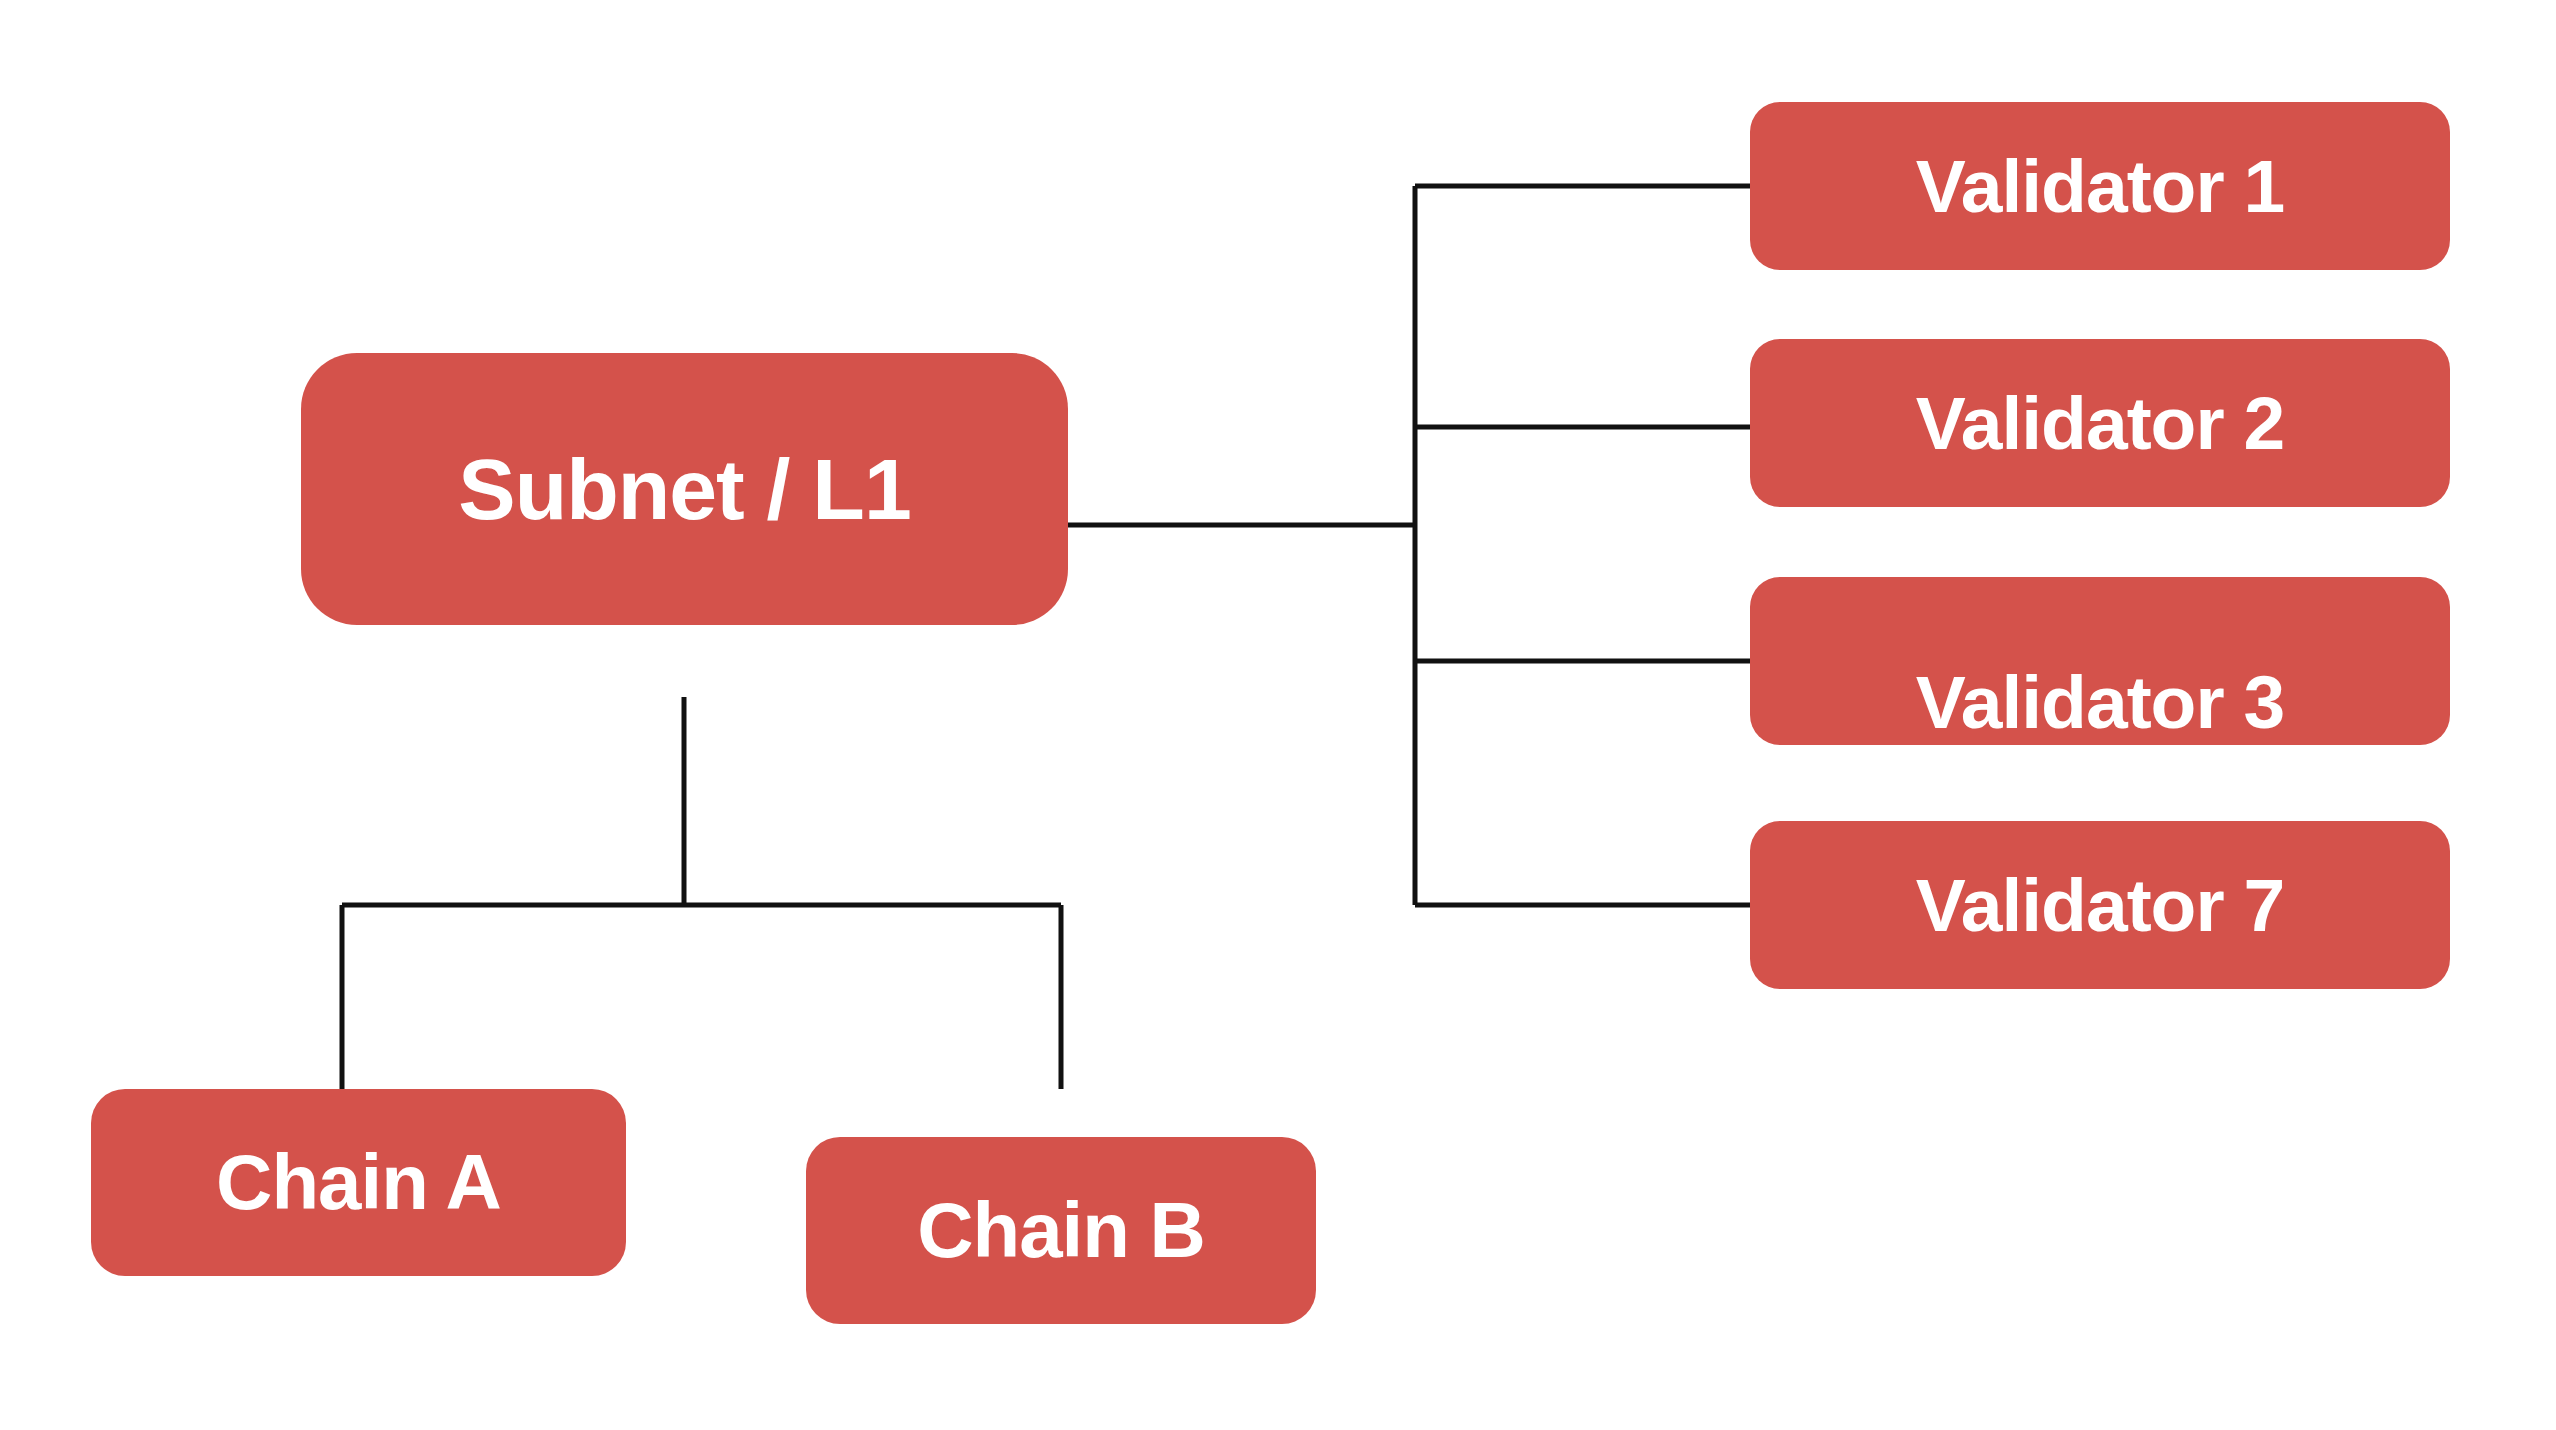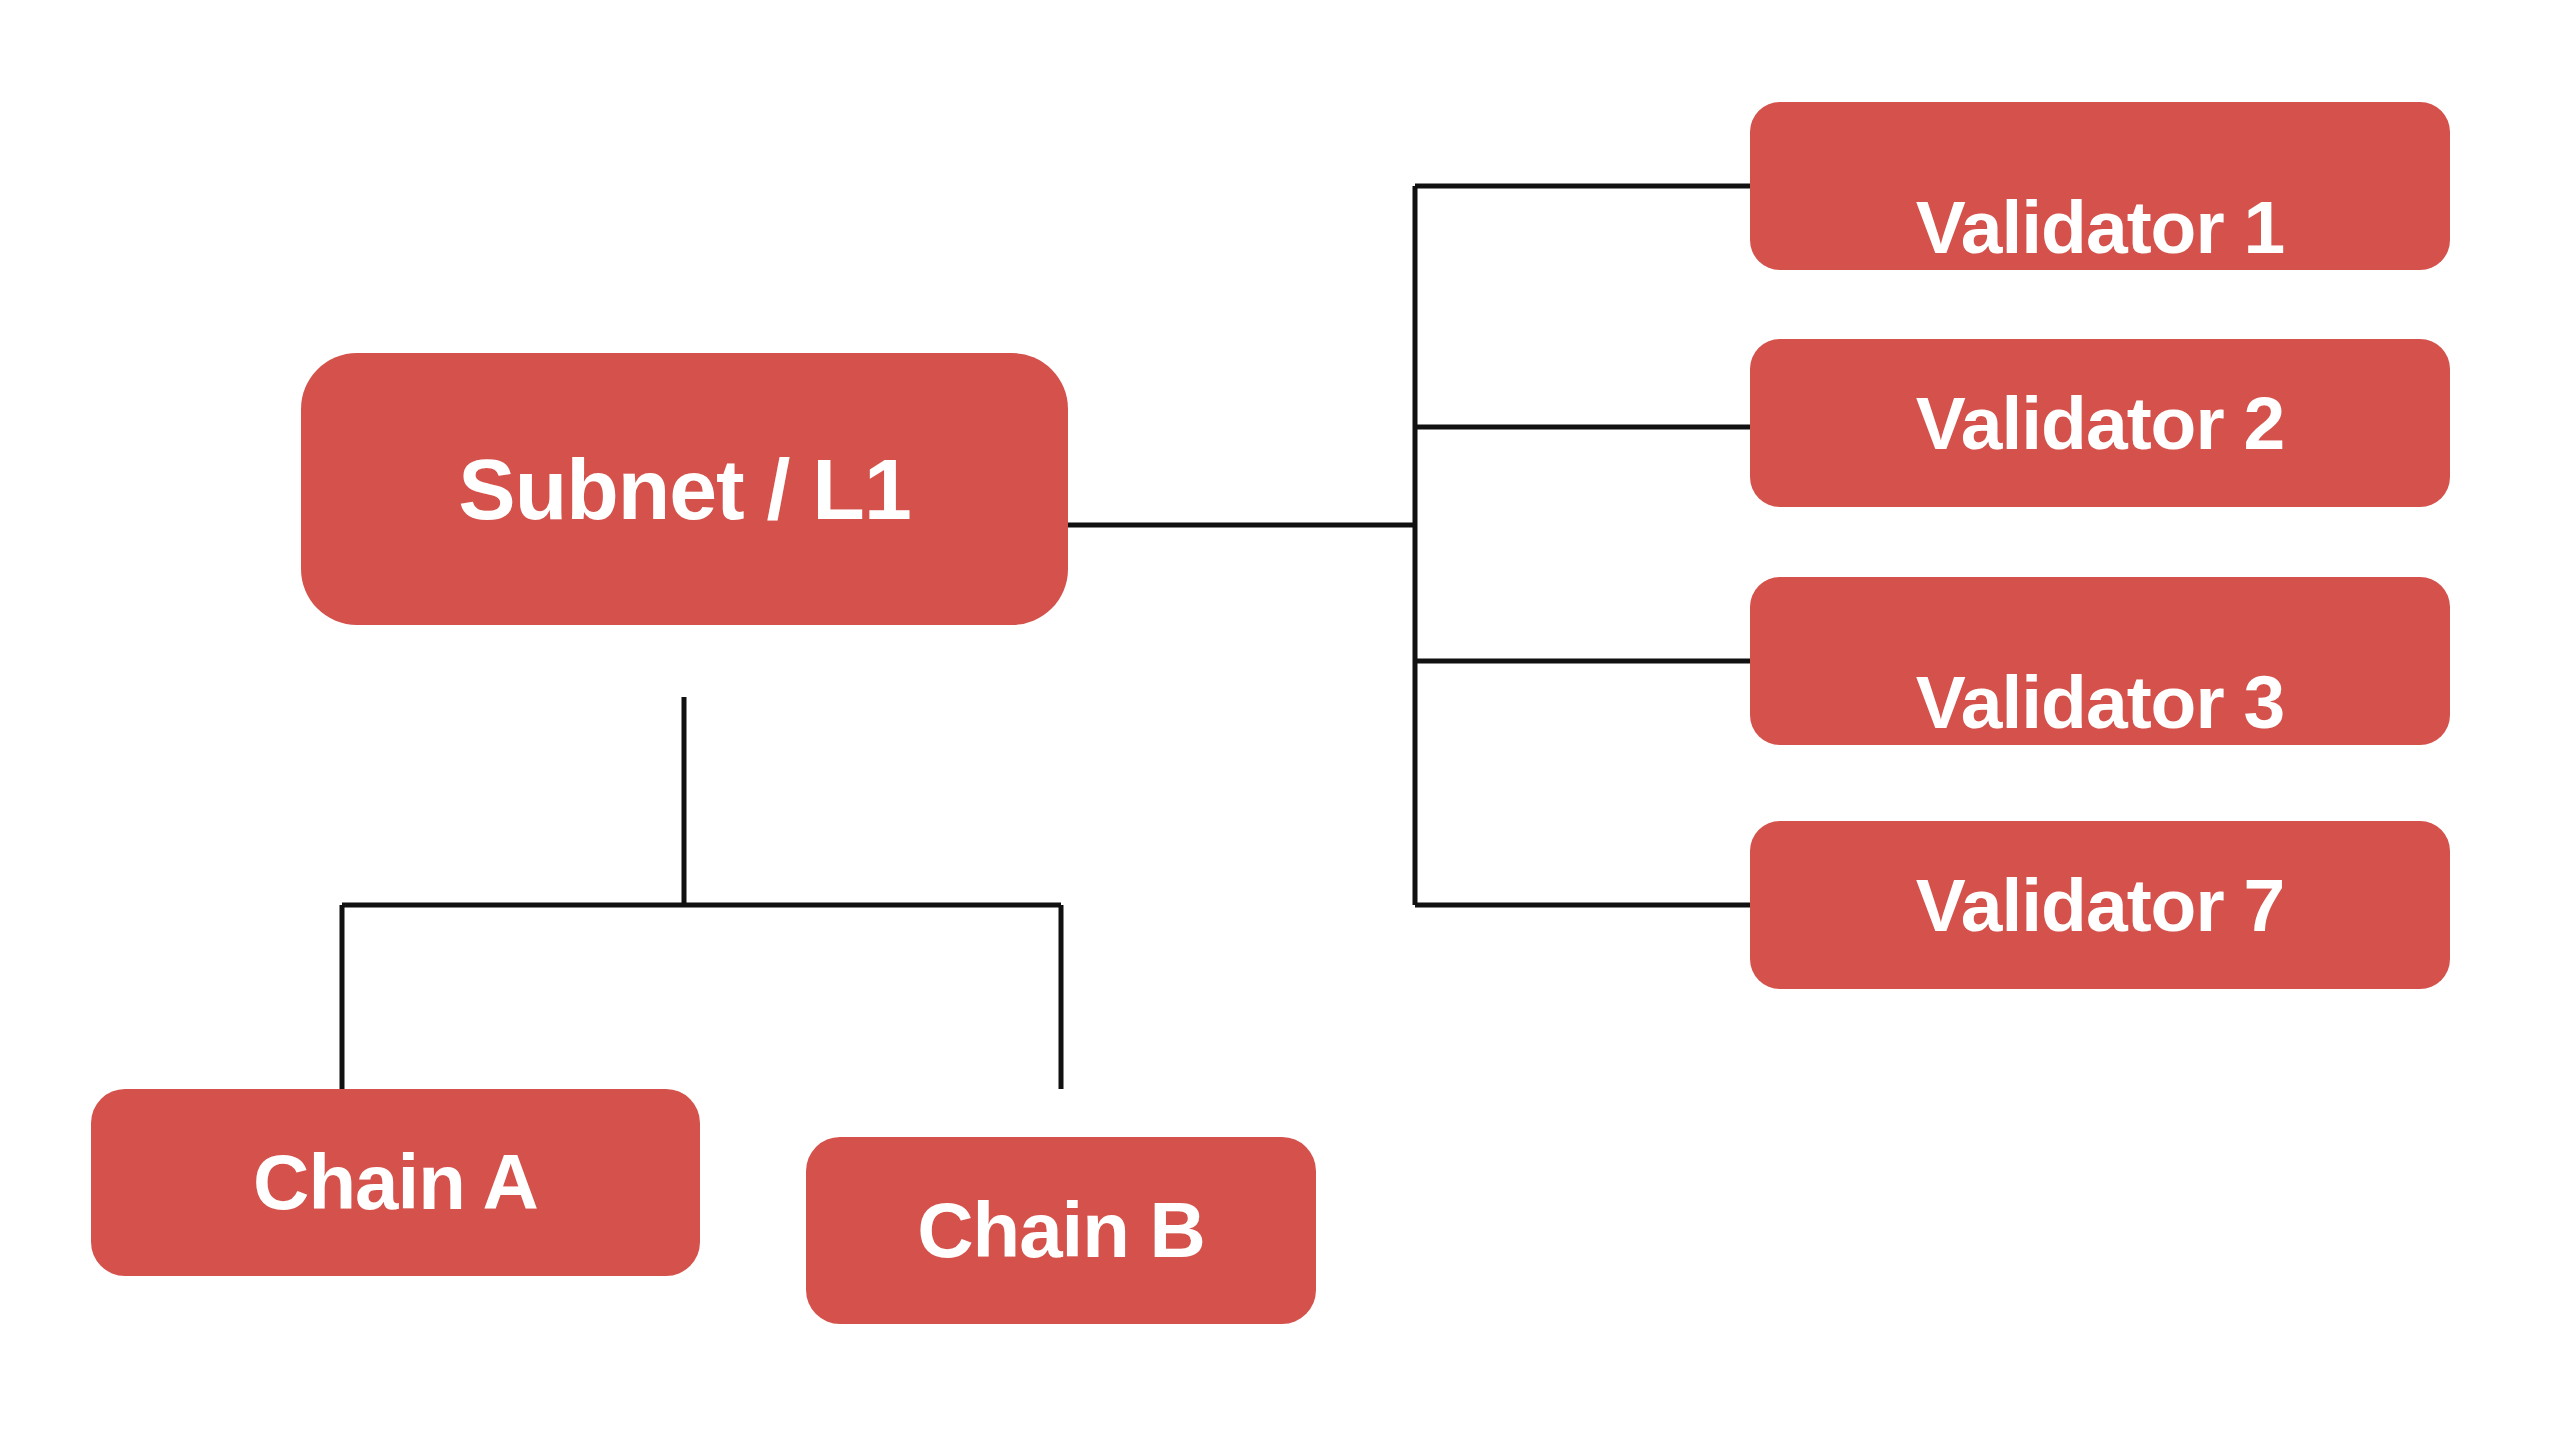--- a/index.html
+++ b/index.html
@@ -45,28 +45,28 @@
   .node-subnet{
     left:301px; top:353px; width:767px; height:272px;
     border-radius:56px;
     font-size:86px;
   }
   .node-chain{
     top:1089px; height:187px;
     border-radius:34px;
     font-size:78px;
   }
-  .node-chain-a{ left:91px;  width:609px;text-align:center; }
+  .node-chain-a{ left:91px;  width:535px;text-align:center; }
   .node-chain-b{ left:806px; width:510px;margin-top:48px; }
   .node-validator{
     left:1750px; width:700px; height:168px;
     border-radius:30px;
     font-size:75px;
   }
-  .node-validator-1{ top:102px;align-items:flex-end; }
+  .node-validator-1{ top:102px; }
   .node-validator-2{ top:339px; }
   .node-validator-3{ top:577px;align-items:flex-end; }
   .node-validator-4{ top:821px; }
 </style>
 </head>
 <body>
 
 <div class="stage">
 
   <svg class="connectors" viewBox="0 0 2556 1430" xmlns="http://www.w3.org/2000/svg">

